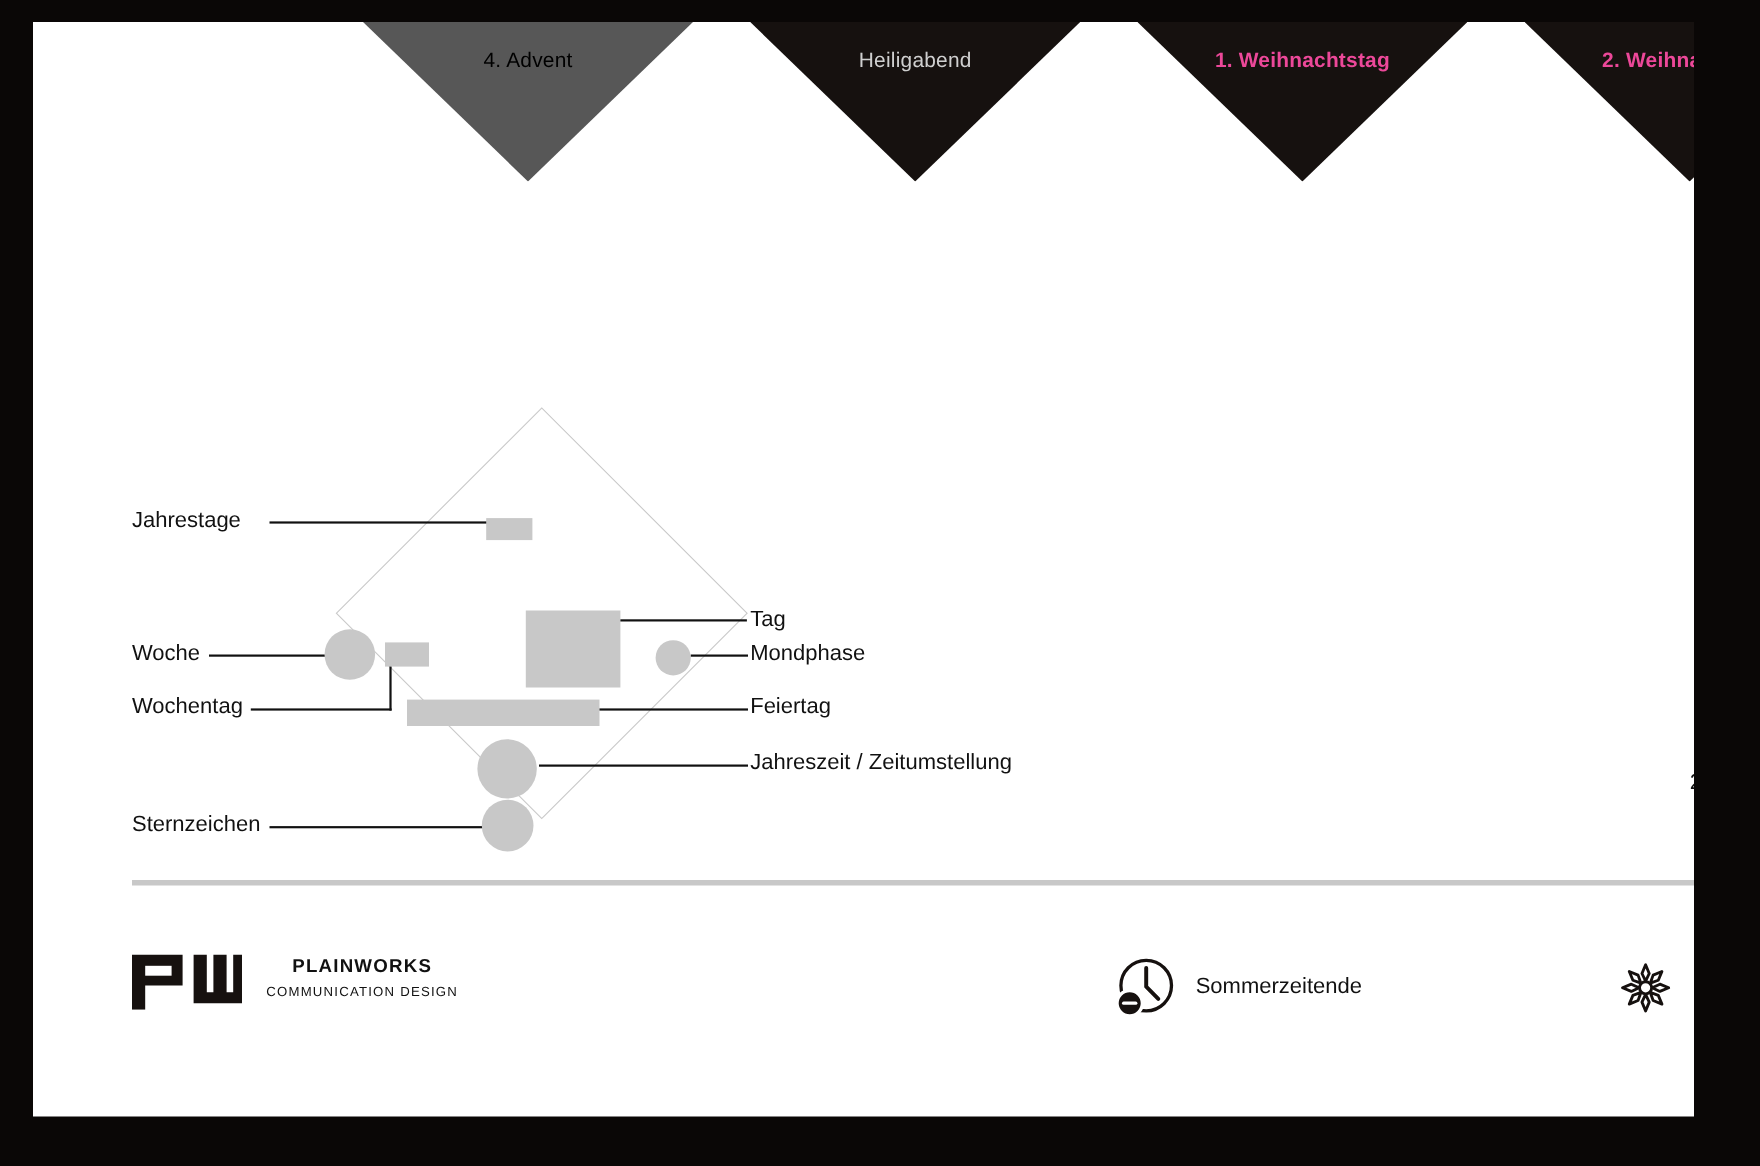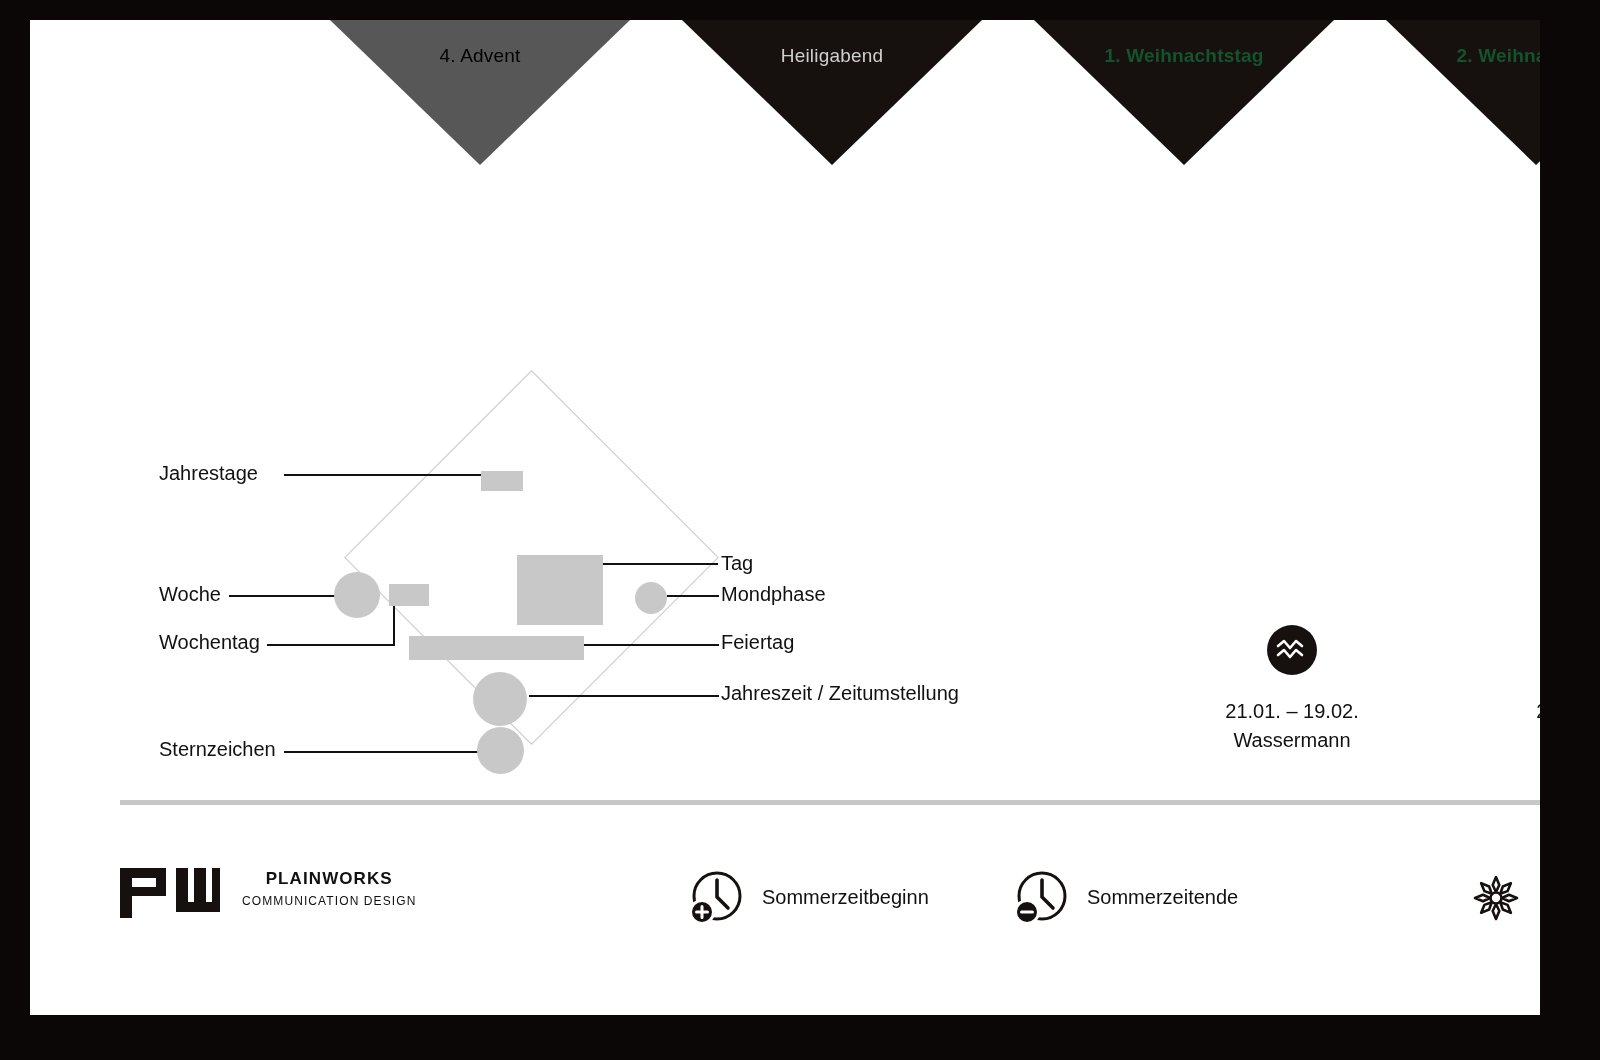--- a/index.html
+++ b/index.html
@@ -10,24 +10,24 @@
   #page{position:absolute;left:30px;top:20px;width:1510px;height:995px;background:#ffffff;overflow:hidden;}
 
   
   #pennants{position:absolute;left:0;top:0;width:1510px;height:145px;}
   .pennant{position:absolute;top:0;width:300px;height:145px;}
   .pennant .tri{position:absolute;left:0;top:0;width:100%;height:100%;}
   .pennant .plabel{position:absolute;top:25px;left:0;width:100%;text-align:center;
       font-size:19px;letter-spacing:.2px;}
   .pennant.muted .plabel{color:#000000;font-weight:400;}
   .pennant.dark .plabel{color:#cfcfcf;font-weight:400;}
-  .pennant.hl .plabel{color:#14532d;font-weight:700;}
-
-  
-  #legend{position:absolute;left:0;top:380px;width:1214px;height:400px;margin-left:39px;}
+  .pennant.hl .plabel{color:#ec4899;font-weight:700;}
+
+  
+  #legend{position:absolute;left:0;top:380px;width:1214px;height:400px;}
   .lbl{position:absolute;font-size:20px;color:#111111;white-space:nowrap;}
   .lbl.r{text-align:right;}
   .lead{position:absolute;background:#111111;height:1.6px;}
   .leadv{position:absolute;background:#111111;width:1.6px;}
   .swatch{position:absolute;background:#c8c8c8;}
   .swcirc{border-radius:50%;}
 
   
   #diamond{position:absolute;left:330px;top:25px;width:263px;height:263px;
      border:1.6px solid #c9c9c9;transform:rotate(45deg);}
@@ -120,30 +120,20 @@
       <div class="lbl r" style="left:652px;top:183px">Mondphase</div>
 
       <div class="lead" style="left:515px;top:244px;width:135px"></div>
       <div class="lbl r" style="left:652px;top:231px">Feiertag</div>
 
       <div class="lead" style="left:460px;top:295px;width:190px"></div>
       <div class="lbl r" style="left:652px;top:282px">Jahreszeit / Zeitumstellung</div>
 
     </div>
 
-    <div class="zodiac" style="left:1142px;top:605px;width:240px">
-      <div class="zbadge">
-        <svg width="32" height="22" viewBox="0 0 32 22">
-          <path d="M2 7 L8 2 L14 9 L20 2 L26 7" fill="none" stroke="#ffffff" stroke-width="2.6" stroke-linecap="round" stroke-linejoin="round"></path>
-          <path d="M2 16 L8 11 L14 18 L20 11 L26 16" fill="none" stroke="#ffffff" stroke-width="2.6" stroke-linecap="round" stroke-linejoin="round"></path>
-        </svg>
-      </div>
-      <div class="zline">21.01. – 19.02.</div>
-      <div class="zline">Wassermann</div>
-    </div>
 
     <div class="zodiac" style="left:1414px;top:605px;width:240px">
       <div class="zbadge" style="visibility:hidden"></div>
       <div class="zline">20.02.</div>
       <div class="zline">F</div>
     </div>
 
     <div id="divider"></div>
 
     <div id="footer">
@@ -155,29 +145,20 @@
           <rect x="12" y="16" width="24" height="9" fill="#ffffff"></rect>
 
           <path d="M56 6 H68 V40 H74 V6 H86 V40 H92 V6 H100 V50 H56 Z" fill="#16110f"></path>
         </svg>
         <div class="brandtext">
           <div class="brandtop">PLAINWORKS</div>
           <div class="brandbot">COMMUNICATION DESIGN</div>
         </div>
       </div>
 
-      <div class="fitem" style="left:660px;top:20px">
-        <svg width="54" height="54" viewBox="0 0 54 54">
-          <circle cx="27" cy="26" r="23" fill="none" stroke="#16110f" stroke-width="3"></circle>
-          <path d="M27 10 V27 L38 38" fill="none" stroke="#16110f" stroke-width="3.6" stroke-linecap="round" stroke-linejoin="round"></path>
-          <circle cx="12" cy="42" r="11.5" fill="#16110f" stroke="#ffffff" stroke-width="3"></circle>
-          <path d="M12 36.5 V47.5 M6.5 42 H17.5" stroke="#ffffff" stroke-width="3" stroke-linecap="round"></path>
-        </svg>
-        <div class="ftext">Sommerzeitbeginn</div>
-      </div>
 
       <div class="fitem" style="left:985px;top:20px">
         <svg width="54" height="54" viewBox="0 0 54 54">
           <circle cx="27" cy="26" r="23" fill="none" stroke="#16110f" stroke-width="3"></circle>
           <path d="M27 10 V27 L38 38" fill="none" stroke="#16110f" stroke-width="3.6" stroke-linecap="round" stroke-linejoin="round"></path>
           <circle cx="12" cy="42" r="11.5" fill="#16110f" stroke="#ffffff" stroke-width="3"></circle>
           <path d="M6.5 42 H17.5" stroke="#ffffff" stroke-width="3" stroke-linecap="round"></path>
         </svg>
         <div class="ftext">Sommerzeitende</div>
       </div>

